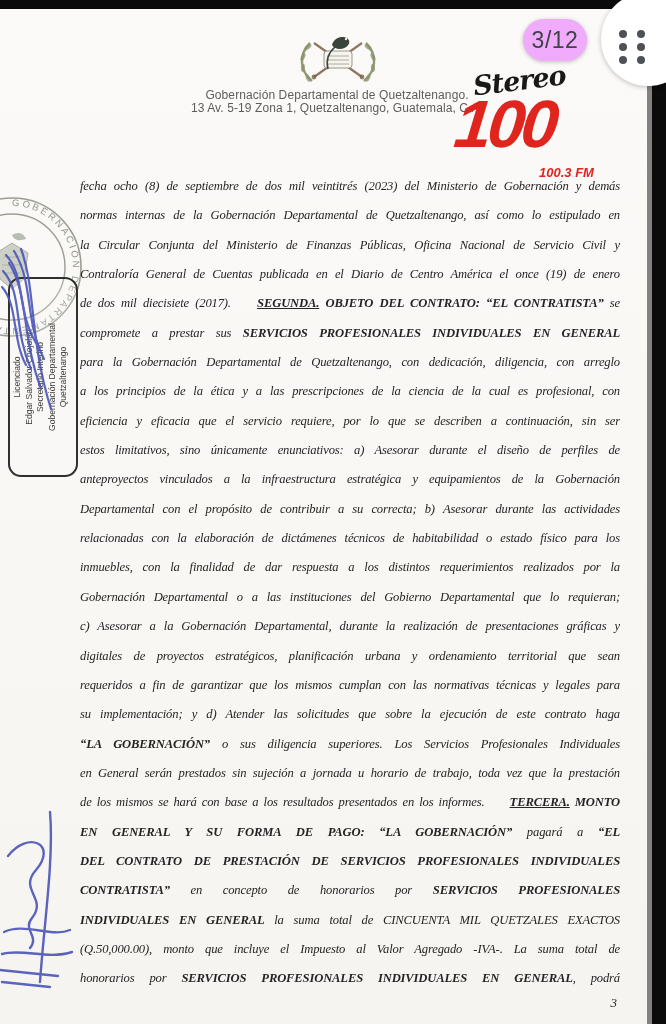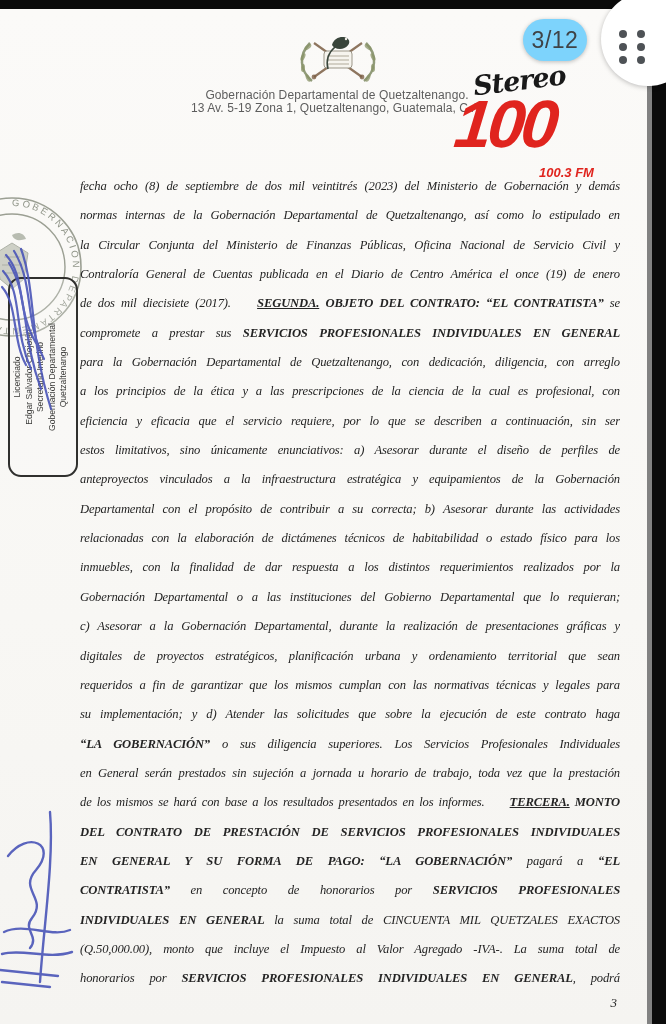--- a/index.html
+++ b/index.html
@@ -5,21 +5,21 @@
   html,body{margin:0;padding:0;}
   body{
     width:666px;height:1024px;position:relative;overflow:hidden;
     background:#0b0b0b;font-family:"Liberation Sans",sans-serif;
   }
   
   .top-bar{position:absolute;left:0;top:0;width:666px;height:9px;background:#0b0b0b;z-index:5;}
   .right-strip{position:absolute;right:0;top:0;width:14px;height:1024px;background:#0b0b0b;z-index:4;}
   .scroll-line{position:absolute;right:14px;top:86px;width:5px;height:938px;background:#828282;z-index:6;}
   .page-pill{
-    position:absolute;left:523px;top:19px;width:64px;height:42px;background:#7dd3fc;
+    position:absolute;left:523px;top:19px;width:64px;height:42px;background:#f0abfc;
     border-radius:22px;box-shadow:0 1px 4px rgba(0,0,0,.25);z-index:7;
     display:flex;align-items:center;justify-content:center;
     font-size:23px;color:#3f4347;letter-spacing:.5px;
   }
   .menu-circle{
     position:absolute;left:601px;top:-8px;width:94px;height:94px;background:#ffffff;
     border-radius:50%;box-shadow:0 1px 5px rgba(0,0,0,.25);z-index:7;
   }
   .dots{position:absolute;left:18px;top:38px;display:grid;grid-template-columns:9px 9px;
     grid-auto-rows:9px;column-gap:9px;row-gap:4px;}
@@ -188,22 +188,22 @@
       <div class="doc-line"><span>relacionadas con la elaboración de dictámenes técnicos de habitabilidad o estado físico para los</span></div>
       <div class="doc-line"><span>inmuebles, con la finalidad de dar respuesta a los distintos requerimientos realizados por la</span></div>
       <div class="doc-line"><span>Gobernación Departamental o a las instituciones del Gobierno Departamental que lo requieran;</span></div>
       <div class="doc-line"><span>c) Asesorar a la Gobernación Departamental, durante la realización de presentaciones gráficas y</span></div>
       <div class="doc-line"><span>digitales de proyectos estratégicos, planificación urbana y ordenamiento territorial que sean</span></div>
       <div class="doc-line"><span>requeridos a fin de garantizar que los mismos cumplan con las normativas técnicas y legales para</span></div>
       <div class="doc-line"><span>su implementación; y d) Atender las solicitudes que sobre la ejecución de este contrato haga</span></div>
       <div class="doc-line"><span class="b">“LA GOBERNACIÓN”</span><span> o sus diligencia superiores. Los Servicios Profesionales Individuales</span></div>
       <div class="doc-line"><span>en General serán prestados sin sujeción a jornada u horario de trabajo, toda vez que la prestación</span></div>
       <div class="doc-line"><span>de los mismos se hará con base a los resultados presentados en los informes. </span><span class="b u">TERCERA.</span><span> </span><span class="b">MONTO</span></div>
+      <div class="doc-line"><span class="b">EN GENERAL Y SU FORMA DE PAGO: “LA GOBERNACIÓN”</span><span> pagará a </span><span class="b">“EL</span></div>
       <div class="doc-line"><span class="b">DEL CONTRATO DE PRESTACIÓN DE SERVICIOS PROFESIONALES INDIVIDUALES</span></div>
-      <div class="doc-line"><span class="b">EN GENERAL Y SU FORMA DE PAGO: “LA GOBERNACIÓN”</span><span> pagará a </span><span class="b">“EL</span></div>
       <div class="doc-line"><span class="b">CONTRATISTA”</span><span> en concepto de honorarios por </span><span class="b">SERVICIOS PROFESIONALES</span></div>
       <div class="doc-line"><span class="b">INDIVIDUALES EN GENERAL</span><span> la suma total de CINCUENTA MIL QUETZALES EXACTOS</span></div>
       <div class="doc-line"><span>(Q.50,000.00), monto que incluye el Impuesto al Valor Agregado -IVA-. La suma total de</span></div>
       <div class="doc-line"><span>honorarios por </span><span class="b">SERVICIOS PROFESIONALES INDIVIDUALES EN GENERAL</span><span>, podrá</span></div>
       <div class="page-number">3</div>
     </div>
 
 </div>
 
 <div class="top-bar"></div>

